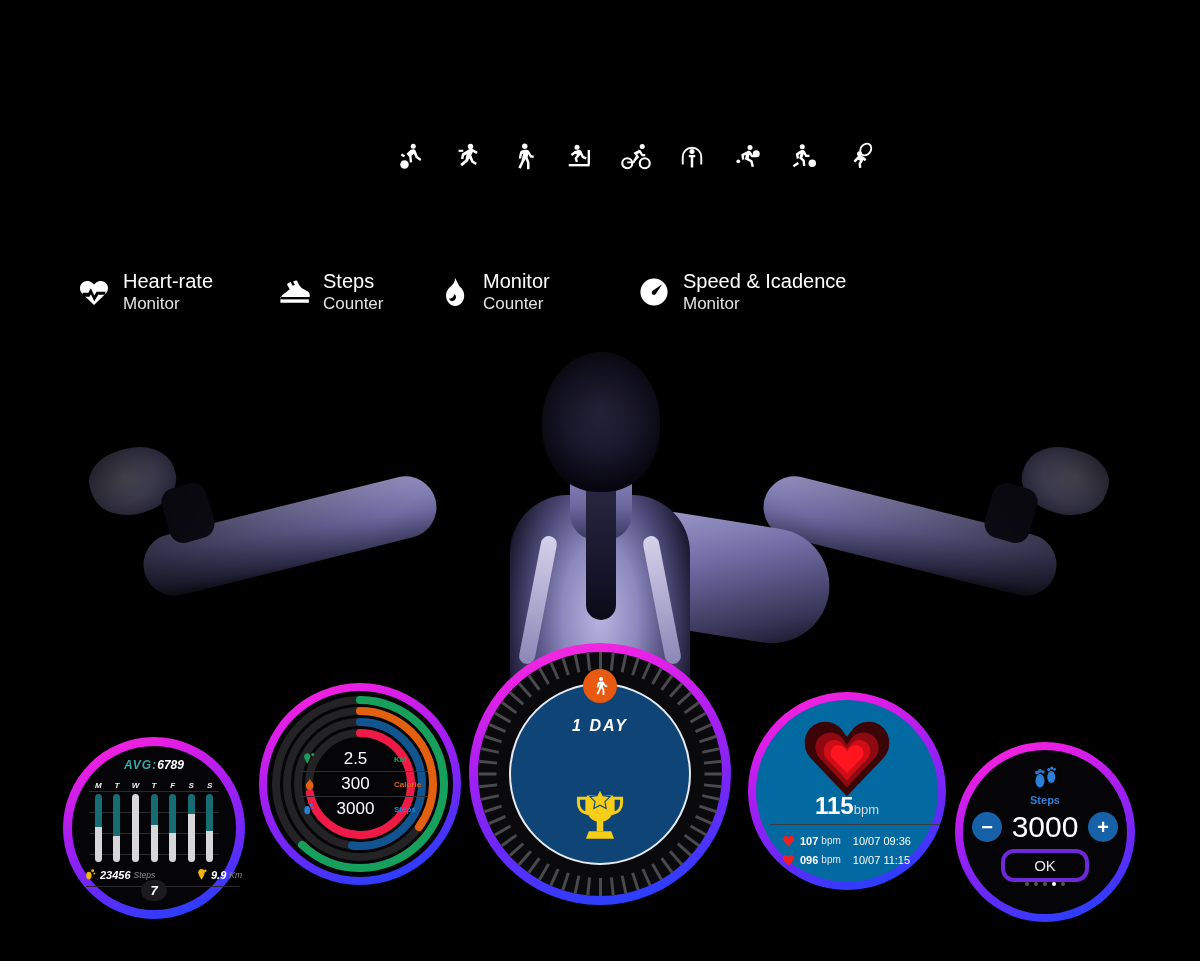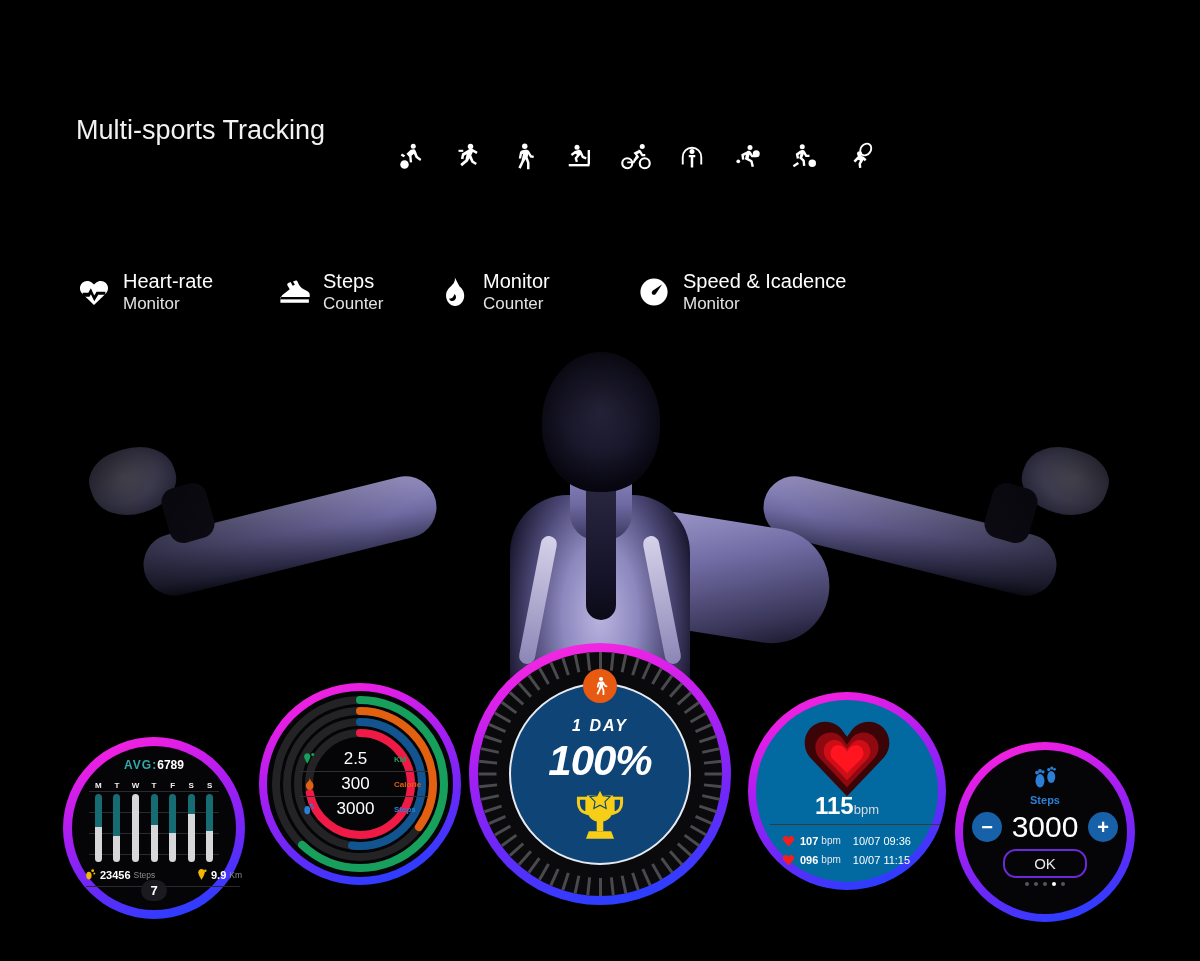--- a/index.html
+++ b/index.html
@@ -67,21 +67,21 @@
   .fadebottom{position:absolute;left:0;bottom:0;width:1200px;height:230px;pointer-events:none;
     background:linear-gradient(180deg,rgba(0,0,0,0) 0%,rgba(0,0,0,.65) 45%,#000 100%);}
 
   
   .watch{position:absolute;border-radius:50%;}
   .bezel{position:absolute;inset:0;border-radius:50%;
     background:linear-gradient(160deg,#ff2ad4 0%,#e41ee6 18%,#a61ef2 42%,#6a28f8 66%,#2f3cff 88%,#1f44ff 100%);}
   .face{position:absolute;border-radius:50%;background:#060608;}
 
   
-  #watch1{left:63px;top:737px;width:182px;height:182px;}
+  #watch1{left:63px;top:737px;width:182px;height:182px;font-style:italic;}
   #watch1 .face{inset:9px;background:#050507;}
   .w1-avg{position:absolute;left:0;top:12px;width:100%;text-align:center;font-size:12px;font-weight:bold;color:#ffffff;}
   .w1-avg .lbl{color:#35a9a9;letter-spacing:1px;}
   .w1-chart{position:absolute;left:17px;top:33px;width:130px;height:84px;}
   .w1-gridline{position:absolute;left:0;width:100%;height:1px;background:#2a2a2e;}
   .w1-days{position:absolute;left:17px;top:35px;width:130px;display:flex;}
   .w1-days span{flex:1;text-align:center;font-size:8px;color:#efefef;font-weight:bold;}
   .w1-bars{position:absolute;left:17px;top:48px;width:130px;height:68px;display:flex;align-items:flex-end;}
   .w1-barcell{flex:1;display:flex;justify-content:center;height:100%;}
   .w1-bar{width:7px;border-radius:4px;overflow:hidden;display:flex;flex-direction:column;align-self:flex-end;}
@@ -146,32 +146,31 @@
   #watch5{left:955px;top:742px;width:180px;height:180px;}
   #watch5 .face{inset:8px;background:#050507;}
   .w5-feet{position:absolute;left:50%;top:12px;transform:translateX(-50%);width:30px;height:30px;}
   .w5-feet svg{width:30px;height:30px;fill:#2b7fd6;}
   .w5-label{position:absolute;left:0;top:44px;width:100%;text-align:center;font-size:11px;color:#2b7fd6;font-weight:bold;}
   .w5-ctrl{position:absolute;left:0;top:60px;width:100%;display:flex;align-items:center;justify-content:center;gap:6px;}
   .w5-btn{width:30px;height:30px;border-radius:50%;background:#1761a8;display:flex;align-items:center;justify-content:center;
     color:#fff;font-size:20px;font-weight:bold;line-height:1;}
   .w5-val{font-size:30px;color:#fff;min-width:74px;text-align:center;}
   .w5-ok{position:absolute;left:50%;top:99px;transform:translateX(-50%);width:80px;height:25px;border-radius:13px;
-    border:2px solid #6d28d9;display:flex;align-items:center;justify-content:center;font-size:15px;color:#e8e8ec;}
+    border:4px solid #6d28d9;display:flex;align-items:center;justify-content:center;font-size:15px;color:#e8e8ec;}
   .w5-dots{position:absolute;left:0;top:132px;width:100%;display:flex;justify-content:center;gap:5px;}
   .w5-dots i{width:4px;height:4px;border-radius:50%;background:#55555c;display:block;}
   .w5-dots i.on{background:#ffffff;}
 </style>
 </head>
 <body>
 
 <div class="page">
 
 
-  <div class="kicker">Multi-sports Tracking</div>
 
   <div class="sports">
     <div class="sport">
         <svg viewBox="0 0 24 24">
           <circle cx="6" cy="18" r="3.4"></circle>
           <circle cx="13" cy="3.4" r="2"></circle>
           <path d="M11 6.2 7.6 9.4l2.2 2.6.4 4.4 1.9-.2-.5-5.2 1.9-1.7 1.4 3.3 3.6 2.5 1-1.6-2.9-2.1-1.6-4.3c-.4-1.1-1.6-1.6-2.6-1.1z"></path>
           <path d="M5.3 12.2 3 10.8l1-1.7 2.6 1.6z"></path>
         </svg>
       </div>
@@ -518,21 +517,20 @@
         <div class="tick" style="transform: rotate(354deg);"></div>
       </div>
     <div class="w3-inner">
       <div class="w3-badge">
           <svg viewBox="0 0 24 24">
             <circle cx="12.6" cy="3.4" r="2.4"></circle>
             <path d="M10.6 6.6c-1.1.3-1.8 1.2-2 2.3l-.8 4.2h1.9l.7-3.3.9-.4-1.4 5.9-2.4 5.1 1.8.9 2.6-5.4 1.4-2.2 1.1 3v5h2v-5.4l-1.5-4.1.5-2.4 1.5 2.5 2.7.5.3-1.8-1.9-.4-1.9-3.3c-.6-1-1.8-1.4-2.9-1.1z"></path>
           </svg>
         </div>
       <div class="w3-day">1 DAY</div>
-      <div class="w3-pct">100%</div>
       <div class="w3-trophy">
         <svg viewBox="0 0 64 64">
           <path d="M18 8h28v14c0 8-6 14-14 14s-14-6-14-14z" fill="#f7ce17"></path>
           <path d="M18 11H9v5c0 6 4 10 9 11z" fill="none" stroke="#f7ce17" stroke-width="3.2"></path>
           <path d="M46 11h9v5c0 6-4 10-9 11z" fill="none" stroke="#f7ce17" stroke-width="3.2"></path>
           <rect x="28.5" y="35" width="7" height="11" fill="#f7ce17"></rect>
           <path d="M20 46h24l3 8H17z" fill="#f7ce17"></path>
           <path d="M32 1.5l3.3 6.7 7.4 1.1-5.4 5.2 1.3 7.3-6.6-3.5-6.6 3.5 1.3-7.3-5.4-5.2 7.4-1.1z" fill="#f7ce17" stroke="#0f4576" stroke-width="1.2"></path>
         </svg>
       </div>

